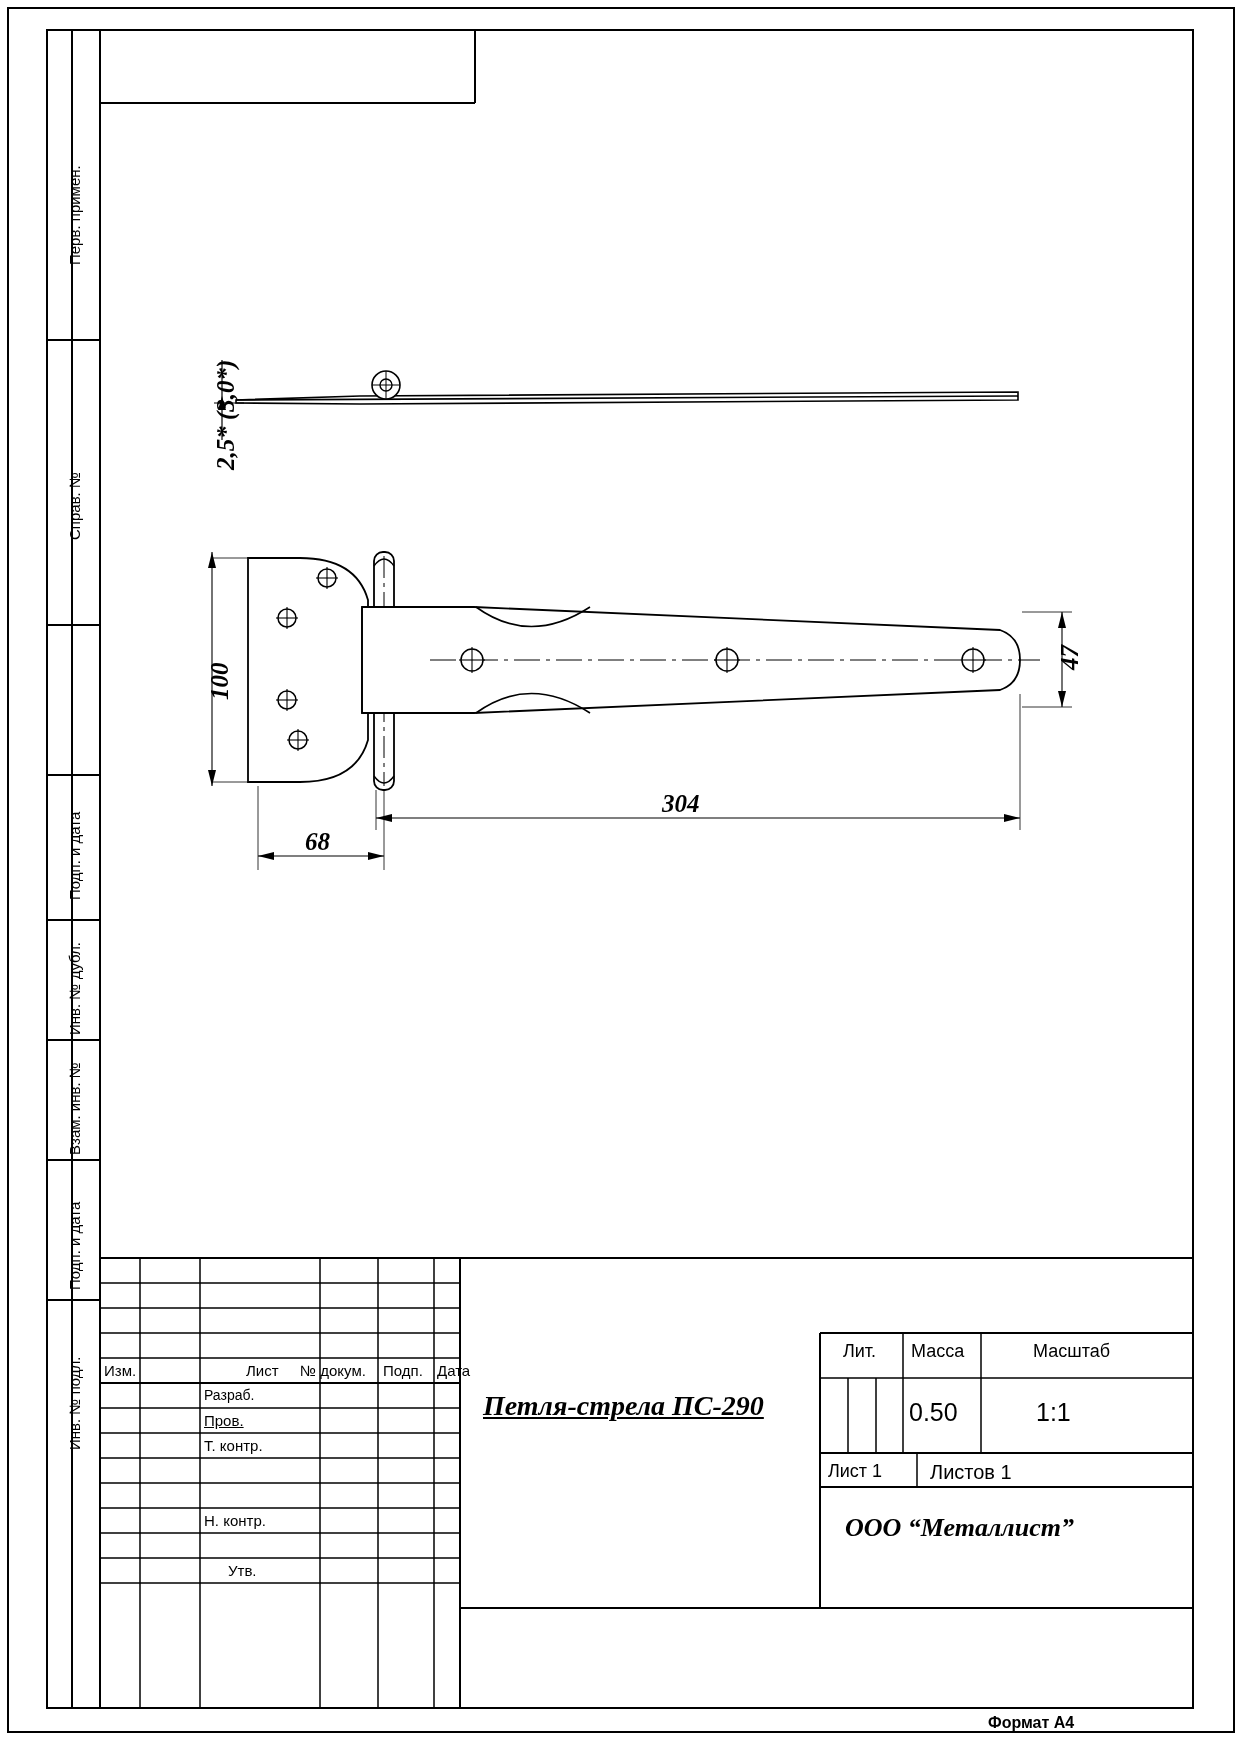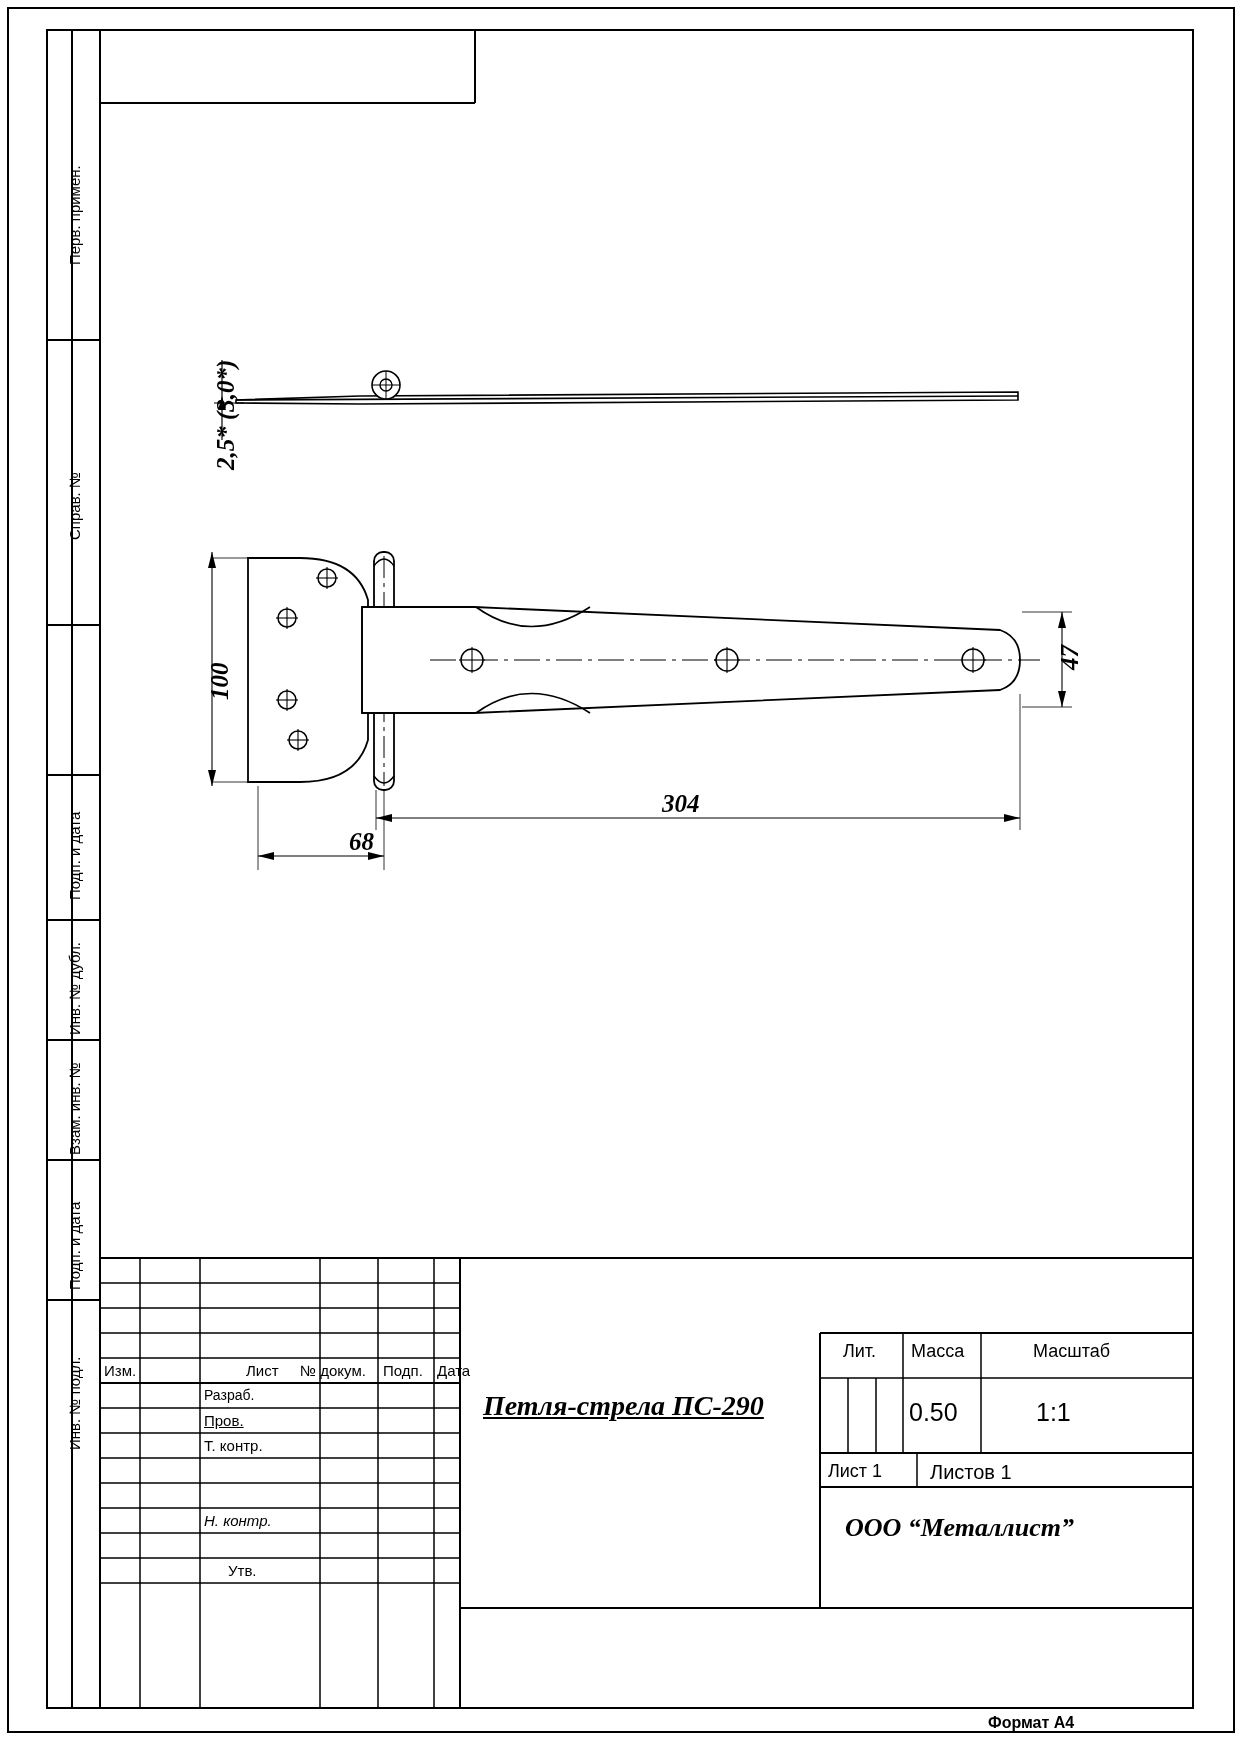--- a/index.html
+++ b/index.html
@@ -163,36 +163,36 @@
   <div class="vtxt" style="left:66px; top:900px; transform:rotate(-90deg); font-size:15px;">Подп. и дата</div>
   <div class="vtxt" style="left:66px; top:1035px; transform:rotate(-90deg); font-size:15px;">Инв. № дубл.</div>
   <div class="vtxt" style="left:66px; top:1155px; transform:rotate(-90deg); font-size:15px;">Взам. инв. №</div>
   <div class="vtxt" style="left:66px; top:1290px; transform:rotate(-90deg); font-size:15px;">Подп. и дата</div>
   <div class="vtxt" style="left:66px; top:1450px; transform:rotate(-90deg); font-size:15px;">Инв. № подл.</div>
 
   <div class="vtxt italic" style="left:212px; top:470px; transform:rotate(-90deg); font-size:25px;">2,5* (3,0*)</div>
 
   <div class="vtxt italic" style="left:206px; top:700px; transform:rotate(-90deg); font-size:25px;">100</div>
 
-  <div class="txt italic" style="left:305px; top:828px; font-size:25px;margin-left:44px;">68</div>
+  <div class="txt italic" style="left:305px; top:828px; font-size:25px;">68</div>
 
   <div class="txt italic" style="left:662px; top:790px; font-size:25px;">304</div>
 
   <div class="vtxt italic" style="left:1056px; top:670px; transform:rotate(-90deg); font-size:25px;">47</div>
 
   <div class="txt" style="left:104px; top:1362px; font-size:15px;">Изм.</div>
   <div class="txt" style="left:246px; top:1362px; font-size:15px;">Лист</div>
   <div class="txt" style="left:300px; top:1362px; font-size:15px;">№ докум.</div>
   <div class="txt" style="left:383px; top:1362px; font-size:15px;">Подп.</div>
   <div class="txt" style="left:437px; top:1362px; font-size:15px;">Дата</div>
 
   <div class="txt" style="left:204px; top:1387px; font-size:14px;">Разраб.</div>
   <div class="txt" style="left:204px; top:1412px; font-size:15px;text-decoration:underline;">Пров.</div>
   <div class="txt" style="left:204px; top:1437px; font-size:15px;">Т. контр.</div>
-  <div class="txt" style="left:204px; top:1512px; font-size:15px;font-style:italic;">Н. контр.</div>
+  <div class="txt" style="left:204px; top:1512px; font-size:15px;">Н. контр.</div>
   <div class="txt" style="left:228px; top:1562px; font-size:15px;">Утв.</div>
 
   <div class="txt italic" style="left:483px; top:1390px; font-size:28px;text-decoration:underline;">Петля-стрела ПС-290</div>
 
   <div class="txt" style="left:843px; top:1341px; font-size:18px;">Лит.</div>
   <div class="txt" style="left:911px; top:1341px; font-size:18px;text-align:center;">Масса</div>
   <div class="txt" style="left:989px; top:1341px; font-size:18px;margin-left:44px;">Масштаб</div>
 
   <div class="txt" style="left:909px; top:1398px; font-size:25px;">0.50</div>
   <div class="txt" style="left:1016px; top:1398px; font-size:25px;margin-left:20px;">1:1</div>

